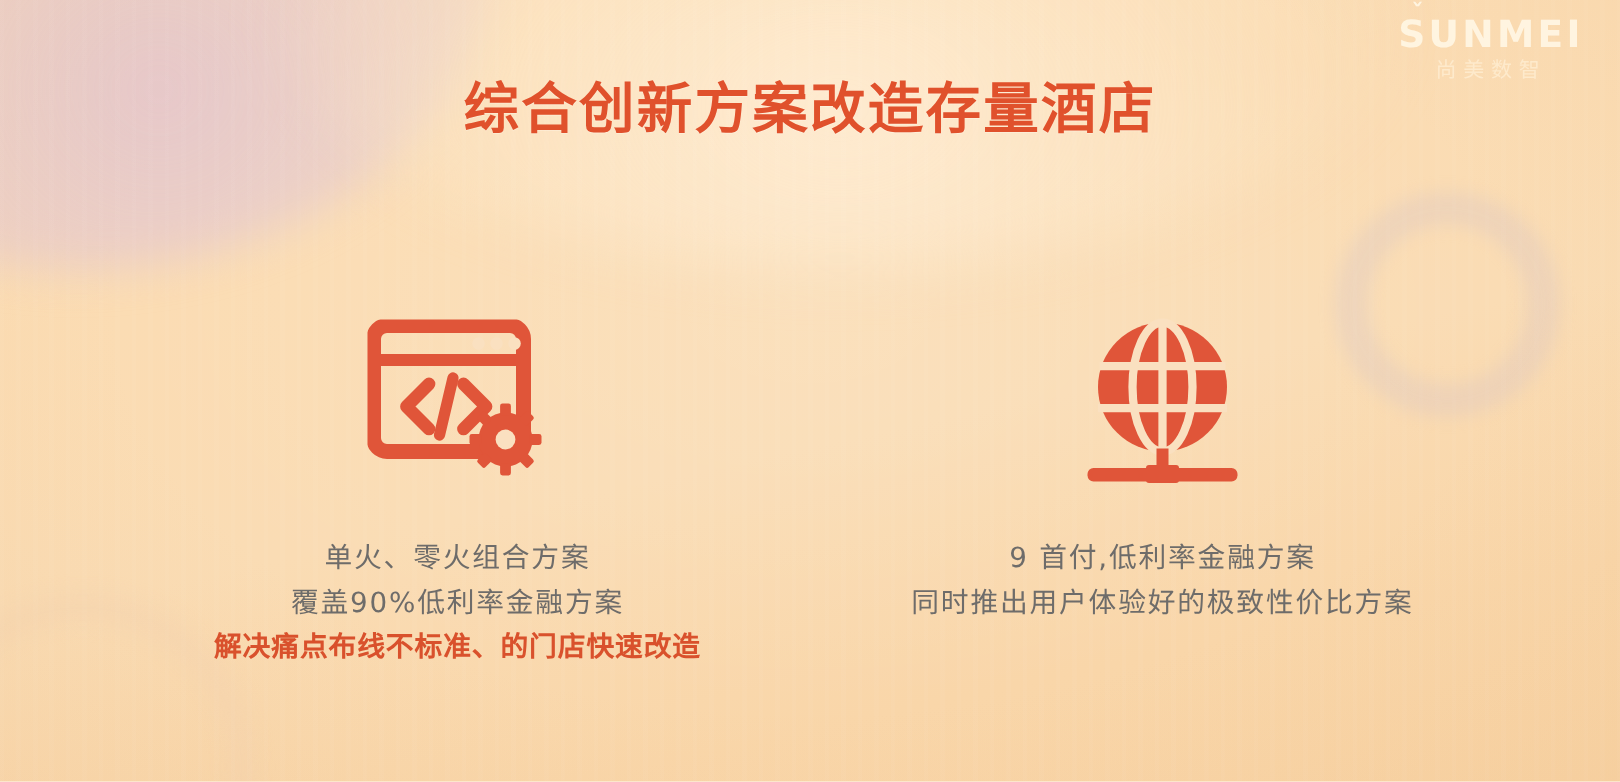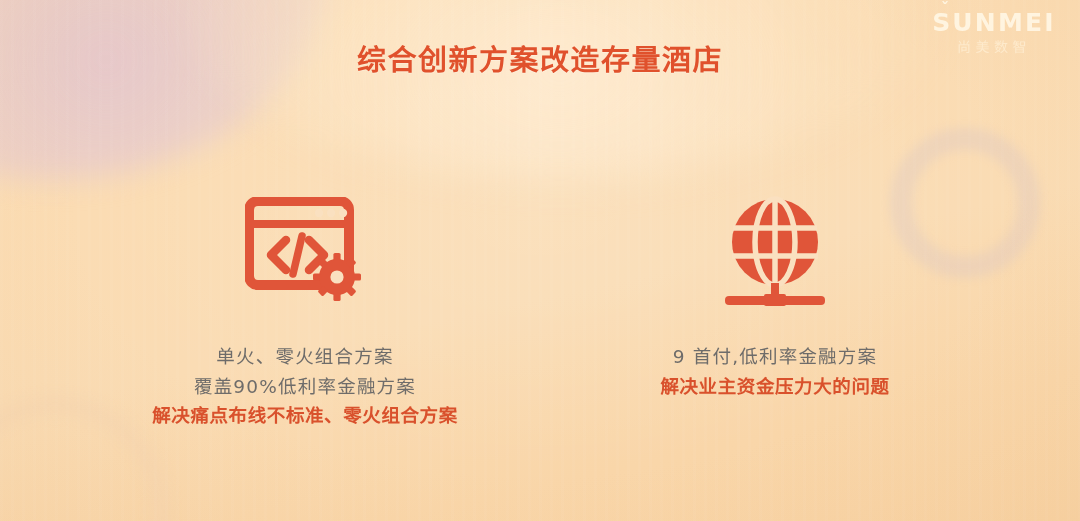--- a/index.html
+++ b/index.html
@@ -114,21 +114,21 @@
     pointer-events: none;
   }
 
   
   .page-title {
     position: absolute;
     left: 0;
     right: 0;
     top: 17px;
     text-align: center;
-    font-size: 29px;
+    font-size: 37px;
     font-weight: bold;
     letter-spacing: 1.5px;
     color: #e0512c;
     font-family: "DejaVu Sans", "Liberation Sans", sans-serif;
     text-shadow: 0 1px 0 rgba(255,255,255,0.25);
   }
 
   
   .brand-logo {
     position: absolute;
@@ -162,21 +162,21 @@
     line-height: 1;
     color: rgba(255,240,214,0.72);
     font-family: "DejaVu Sans", "Liberation Sans", sans-serif;
   }
 
   
   .columns {
     position: absolute;
     left: 0;
     right: 0;
-    top: 190px;
+    top: 206px;
     display: flex;
     justify-content: center;
   }
   .column {
     width: 470px;
     display: flex;
     flex-direction: column;
     align-items: center;
   }
 
@@ -262,21 +262,21 @@
               <rect x="-24" y="-3.6" width="8" height="7.2" rx="1.6" transform="rotate(45)"></rect>
               <rect x="16" y="-3.6" width="8" height="7.2" rx="1.6" transform="rotate(45)"></rect>
             </g>
           </g>
         </svg>
       </div>
 
       <div class="feature-lines">
         <div class="line">单火、零火组合方案</div>
         <div class="line">覆盖90%低利率金融方案</div>
-        <div class="line highlight">解决痛点布线不标准、零火组合方案</div>
+        <div class="line highlight">解决痛点布线不标准、的门店快速改造</div>
       </div>
     </div>
 
     <div class="column">
       <div class="icon-slot">
         <svg width="116" height="116" viewBox="0 0 116 116">
 
           <circle cx="58" cy="47" r="43" fill="#e05539"></circle>
 
           <g fill="none" stroke="#fae0c0" stroke-width="5.5">
@@ -290,18 +290,18 @@
           <rect x="54" y="88" width="8" height="14" fill="#e05539"></rect>
 
           <rect x="47" y="99" width="22" height="12" rx="2" fill="#e05539"></rect>
 
           <rect x="8" y="101" width="100" height="9" rx="4" fill="#e05539"></rect>
         </svg>
       </div>
 
       <div class="feature-lines">
         <div class="line">9 首付,低利率金融方案</div>
-        <div class="line highlight">解决业主资金压力大的问题</div>
+        <div class="line">同时推出用户体验好的极致性价比方案</div>
       </div>
     </div>
 
   </div>
 </div>
 
 </body></html>

